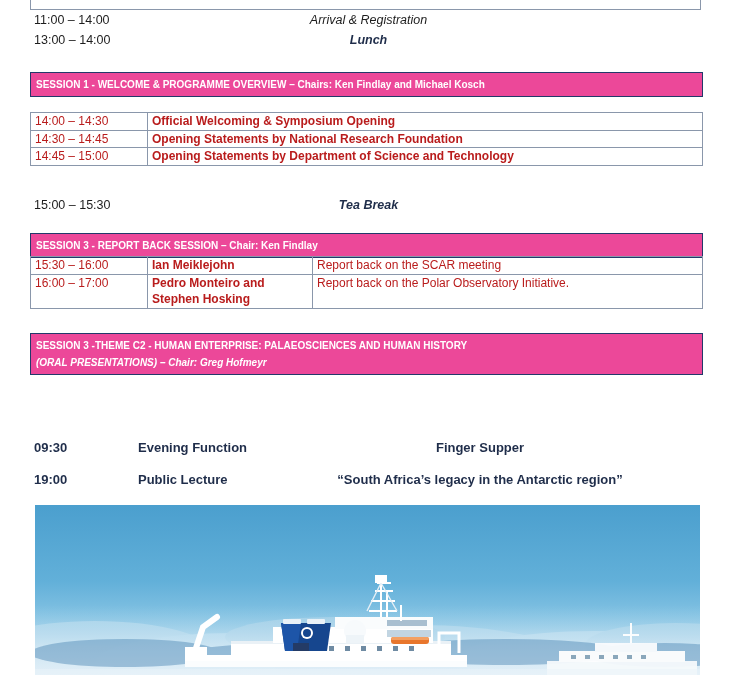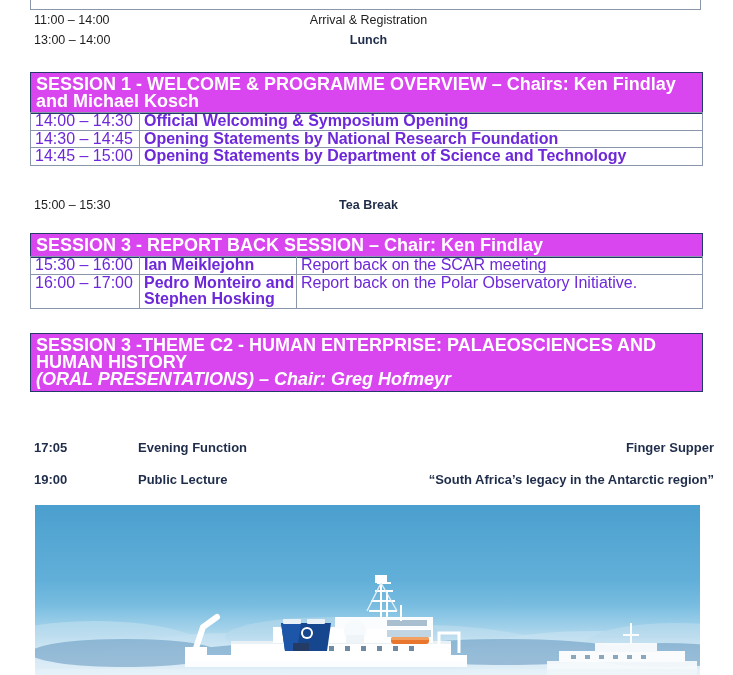--- a/index.html
+++ b/index.html
@@ -22,25 +22,25 @@
   }
 
   
   .sched-table {
     border-collapse: collapse;
     table-layout: fixed;
     width: 673px;
     margin-left: 30px;
   }
   .sched-table td {
-    padding: 0 0 0 4px;
+    padding: 0 8px 0 4px;
     vertical-align: top;
-    font-size: 16px;
+    font-size: 12px;
     line-height: 16.5px;
-    color: #6d28d9;
+    color: #b91c1c;
   }
   .bordered td {
     border: 1px solid #8a97ab;
   }
   .col-time   { width: 104px; }
   .col-name   { width: 152px; }
   .col-title  { width: 355px; }
   .col-code   { width: 58px; }
 
   .bold-navy {
@@ -84,32 +84,33 @@
     position: absolute;
     left: 4px;
     top: 0;
   }
   .free-row .c {
     position: absolute;
     left: 4px;
     right: 0;
     top: 0;
     text-align: center;
+    font-style: italic;
   }
 
   
   .session-bar {
     position: absolute;
     left: 30px;
     width: 673px;
-    background: #d946ef;
+    background: #ec4899;
     color: #ffffff;
     box-sizing: border-box;
     padding: 3px 0 3px 5px;
-    font-size: 18px;
+    font-size: 10px;
     font-weight: bold;
     line-height: 17px;
     border: 1px solid #23396a;
   }
   .session-bar .line2 {
     display: block;
     font-style: italic;
   }
 
   
@@ -120,21 +121,21 @@
     position: absolute;
     left: 30px;
     width: 673px;
     font-size: 13px;
     font-weight: bold;
     color: #1f2d4a;
     line-height: 18px;
   }
   .evening-row .e-time  { position: absolute; left: 4px;   top: 0; }
   .evening-row .e-label { position: absolute; left: 108px; top: 0; }
-  .evening-row .e-desc  { position: absolute; left: 244px; top: 0; width: 440px; text-align: right; }
+  .evening-row .e-desc  { position: absolute; left: 230px; top: 0; width: 440px; text-align: center; }
 
   
   .photo {
     position: absolute;
     left: 35px;
     top: 505px;
     width: 665px;
     height: 170px;
     overflow: hidden;
     background: #5aa8d4;
@@ -204,21 +205,21 @@
       </table>
   </div>
 
   <div class="session-bar" style="top:333px;">
     <span>SESSION 3 -THEME C2 - HUMAN ENTERPRISE: PALAEOSCIENCES AND HUMAN HISTORY</span>
     <span class="line2">(ORAL PRESENTATIONS) – Chair: Greg Hofmeyr</span>
   </div>
 
 
   <div class="evening-row" style="top:439px;">
-    <span class="e-time">17:05</span>
+    <span class="e-time">09:30</span>
     <span class="e-label">Evening Function</span>
     <span class="e-desc">Finger Supper</span>
   </div>
   <div class="evening-row" style="top:471px;">
     <span class="e-time">19:00</span>
     <span class="e-label">Public Lecture</span>
     <span class="e-desc">“South Africa’s legacy in the Antarctic region”</span>
   </div>
 
   <div class="photo">

